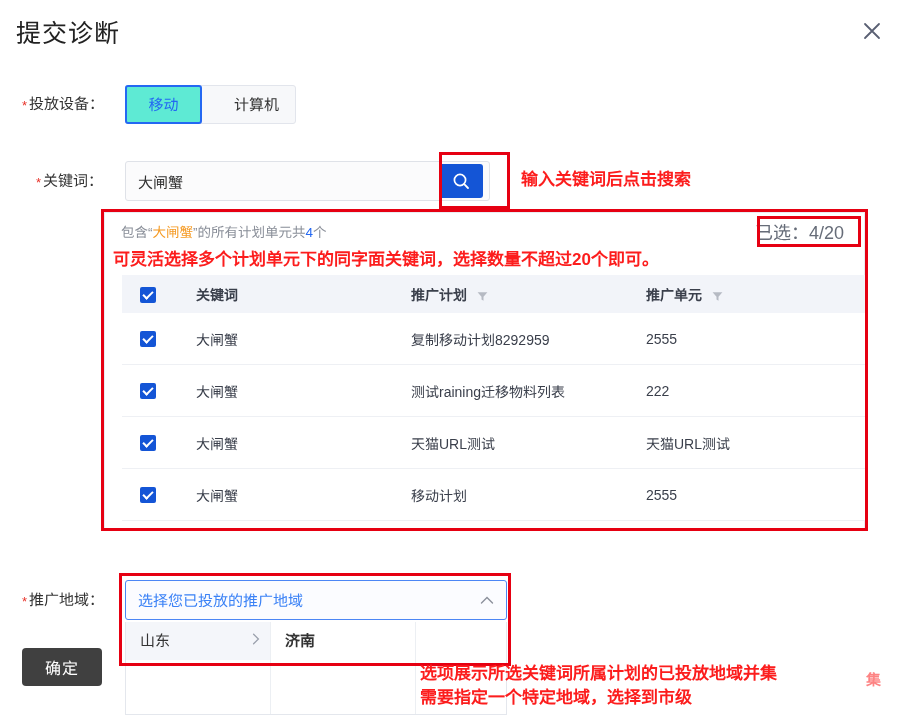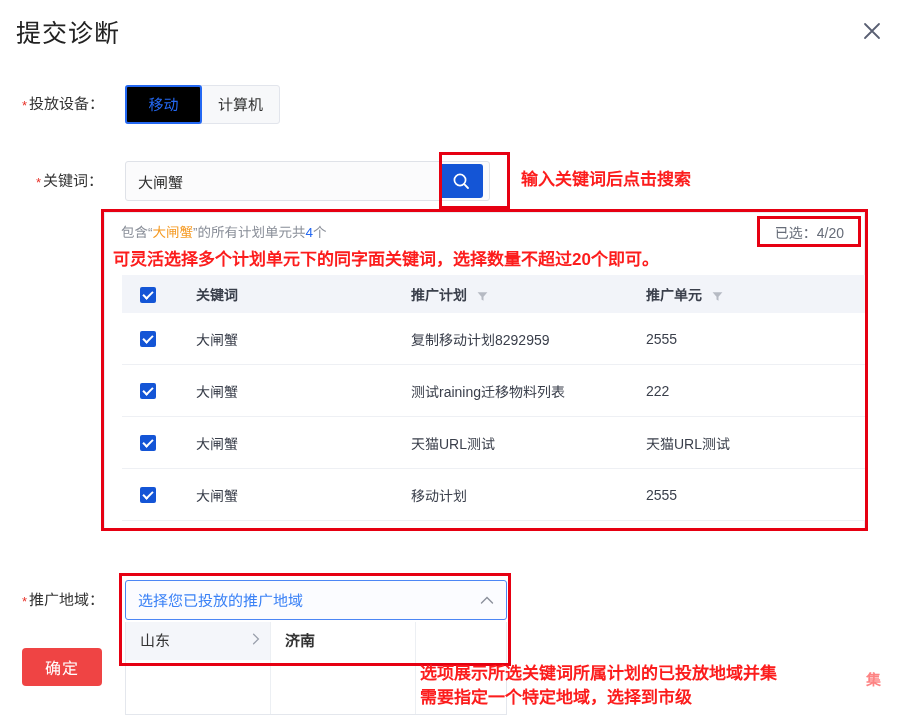--- a/index.html
+++ b/index.html
@@ -82,26 +82,26 @@
     line-height: 37px;
     text-align: center;
     font-size: 15px;
     color: #333;
     cursor: pointer;
     background: transparent;
     box-sizing: border-box;
   }
   .device-btn.selected {
     color: #2468f2;
-    background: #000000;
+    background: #5eead4;
     border: 2px solid #2468f2;
     border-radius: 3px;
     height: 39px;
     line-height: 35px;
-    margin: -1px 0 0 -1px;
+    margin: -1px 16px 0 -1px;
     font-weight: 500;
   }
 
   
   .kw-input-wrap {
     position: absolute;
     left: 125px;
     top: 161px;
     width: 365px;
     height: 40px;
@@ -155,21 +155,21 @@
     color: #8a8f99;
     line-height: 20px;
   }
   .results-info .hl-kw { color: #f59a23; }
   .results-info .hl-num { color: #2468f2; }
 
   .results-count {
     position: absolute;
     right: 20px;
     top: 10px;
-    font-size: 14px;
+    font-size: 18px;
     color: #666c78;
     line-height: 20px;
   }
 
   
   .kw-table {
     position: absolute;
     left: 17px;
     top: 62px;
     width: 727px;
@@ -300,21 +300,21 @@
   .cas-item.active { background: #f4f6fa; }
   .cas-arrow { color: #9aa0ac; font-size: 13px; }
 
   
   .confirm-btn {
     position: absolute;
     left: 22px;
     top: 648px;
     width: 80px;
     height: 38px;
-    background: #ef4444;
+    background: #404040;
     border: none;
     border-radius: 4px;
     color: #fff;
     font-size: 16px;
     font-family: "Liberation Sans", "DejaVu Sans", sans-serif;
     cursor: pointer;
     letter-spacing: 1px;
   }
 
   

